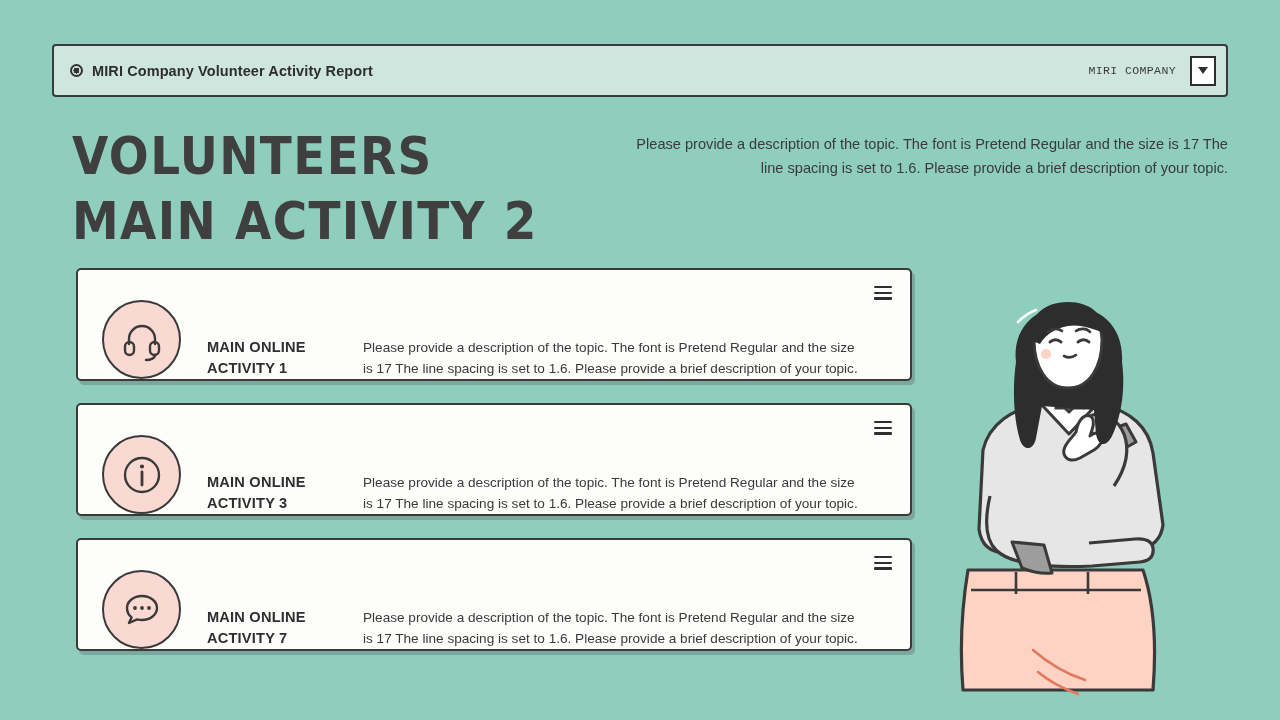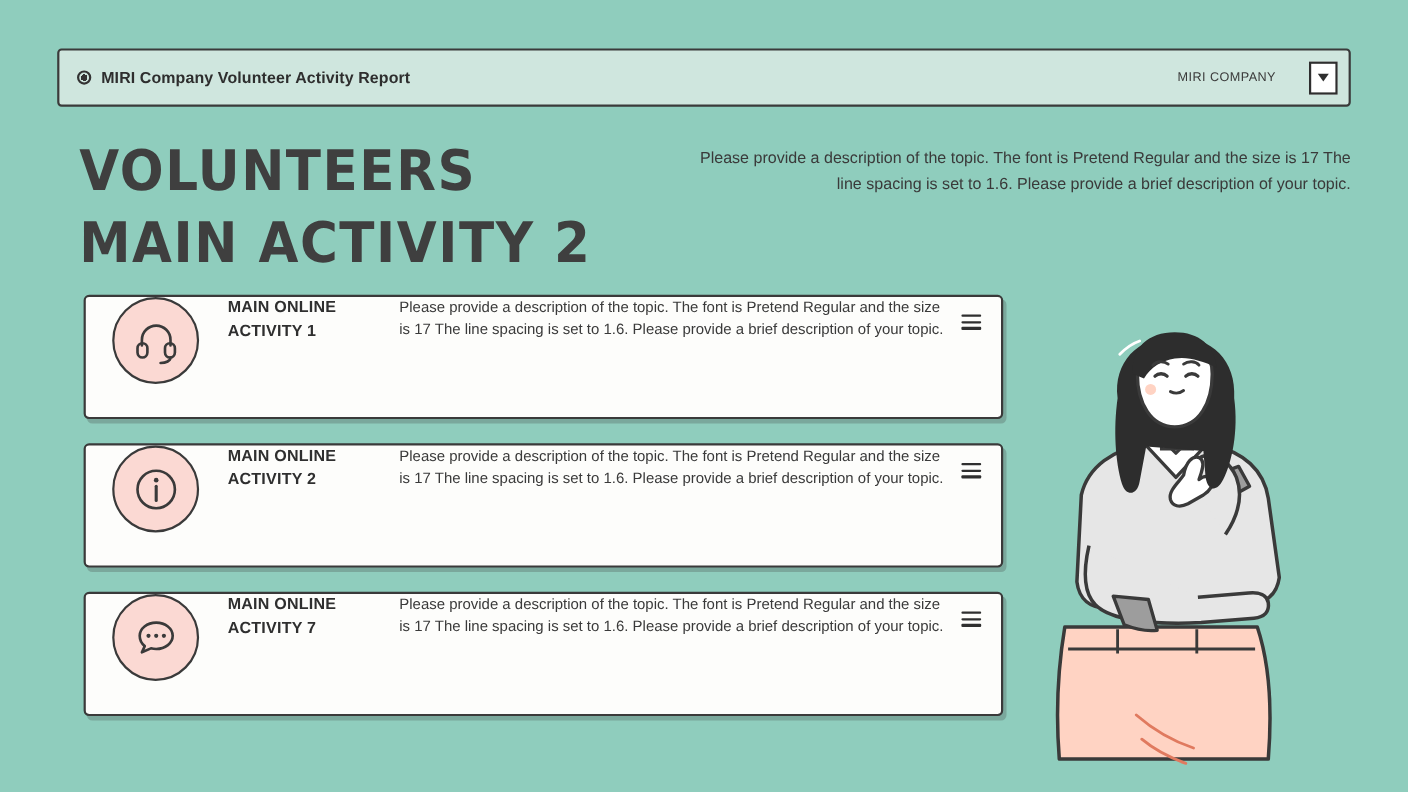--- a/index.html
+++ b/index.html
@@ -38,21 +38,21 @@
     flex: 0 0 auto;
   }
   .topbar-title {
     font-size: 14.5px;
     font-weight: bold;
     color: #2e2e2e;
     letter-spacing: .1px;
   }
   .topbar-right {
     margin-left: auto;
-    display: flex; align-items: center; gap: 30px;
+    display: flex; align-items: center; gap: 14px; font-family: Liberation Mono, monospace;
   }
   .topbar-company {
     font-size: 11.5px;
     color: #3a3a3a;
     letter-spacing: .4px;
   }
   .dropdown-btn {
     width: 26px; height: 30px;
     border: 2px solid #2e2e2e;
     background: #ffffff;
@@ -100,21 +100,21 @@
     flex-direction: column;
     gap: 22px;
   }
   .card {
     position: relative;
     height: 113px;
     background: #fdfdfb;
     border: 2.5px solid #3a3a3a;
     border-radius: 5px;
     display: flex;
-    align-items: flex-start;
+    align-items: flex-end;
     padding: 0 20px;
     box-shadow: 3px 4px 0 rgba(60,60,60,0.25);
   }
   .icon-circle {
     flex: 0 0 auto;
     width: 79px; height: 79px;
     border-radius: 50%;
     background: #fbd9d3;
     border: 2.5px solid #3a3a3a;
     display: flex; align-items: center; justify-content: center;
@@ -204,21 +204,21 @@
     </div>
 
     <div class="card">
       <div class="icon-circle">
         <svg width="46" height="46" viewBox="0 0 46 46" fill="none">
           <circle cx="23" cy="23" r="17" stroke="#3a3a3a" stroke-width="2.4"></circle>
           <circle cx="23" cy="14.5" r="2.1" fill="#3a3a3a"></circle>
           <path d="M23 20v13" stroke="#3a3a3a" stroke-width="2.8" stroke-linecap="round"></path>
         </svg>
       </div>
-      <div class="card-title">MAIN ONLINE ACTIVITY 2</div>
+      <div class="card-title">MAIN ONLINE ACTIVITY 3</div>
       <div class="card-body">Please provide a description of the topic. The font is Pretend Regular and  the size is 17 The line spacing is set to 1.6. Please provide a brief description of your topic.</div>
       <div class="menu-icon">
         <span></span>
         <span></span>
         <span></span>
       </div>
     </div>
 
     <div class="card">
       <div class="icon-circle">

